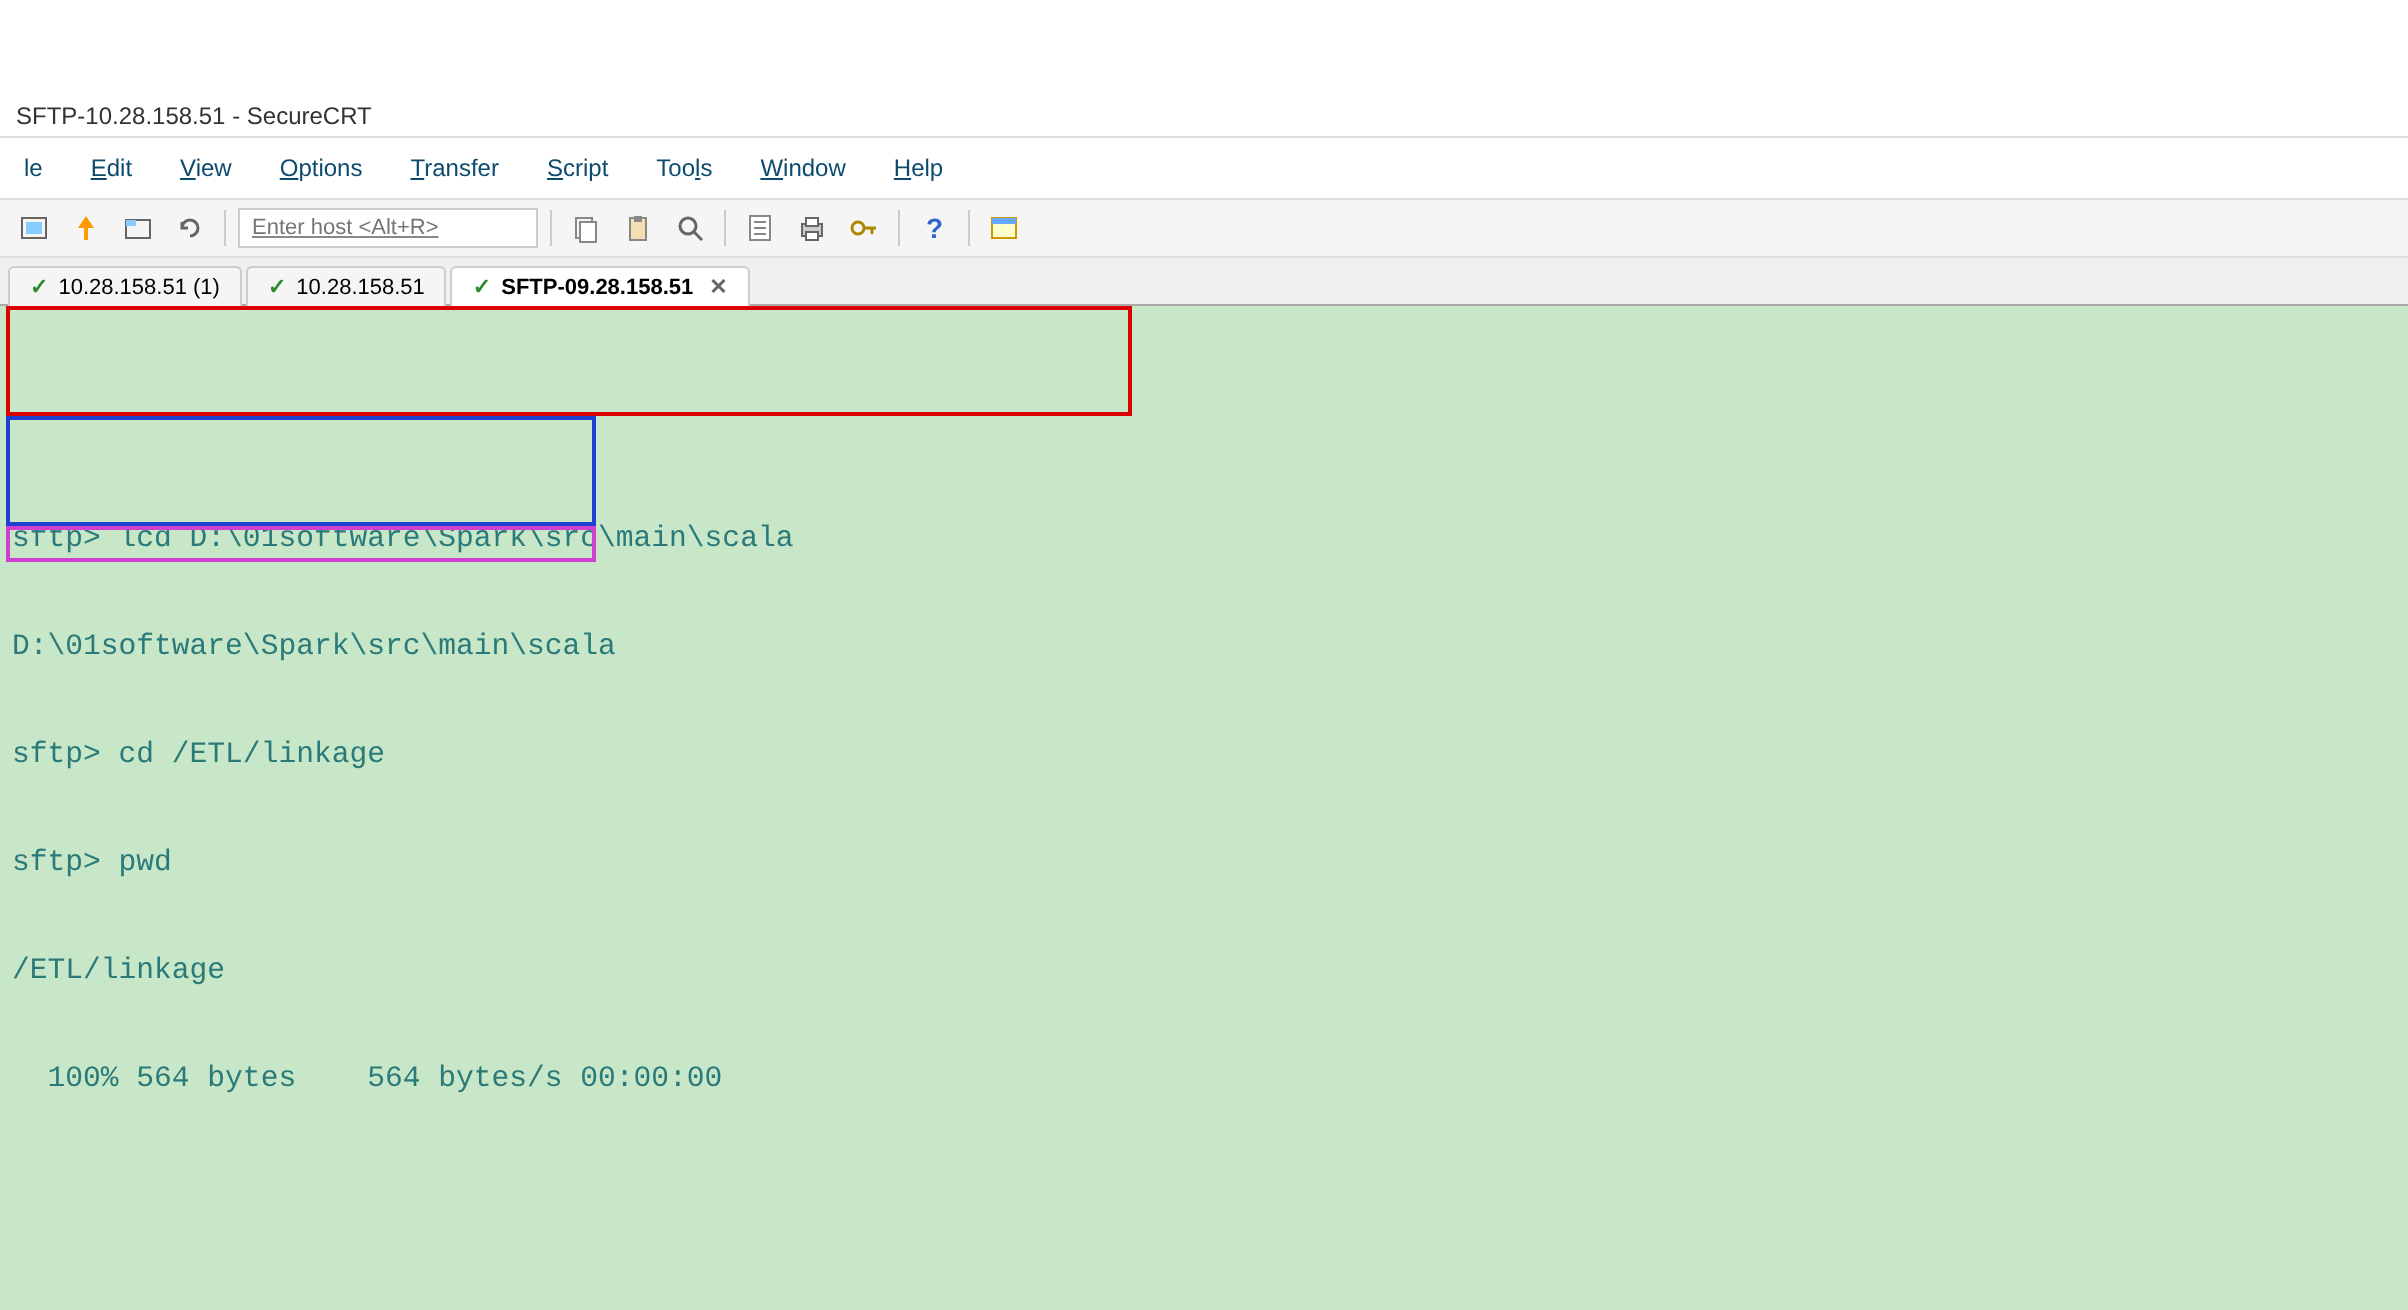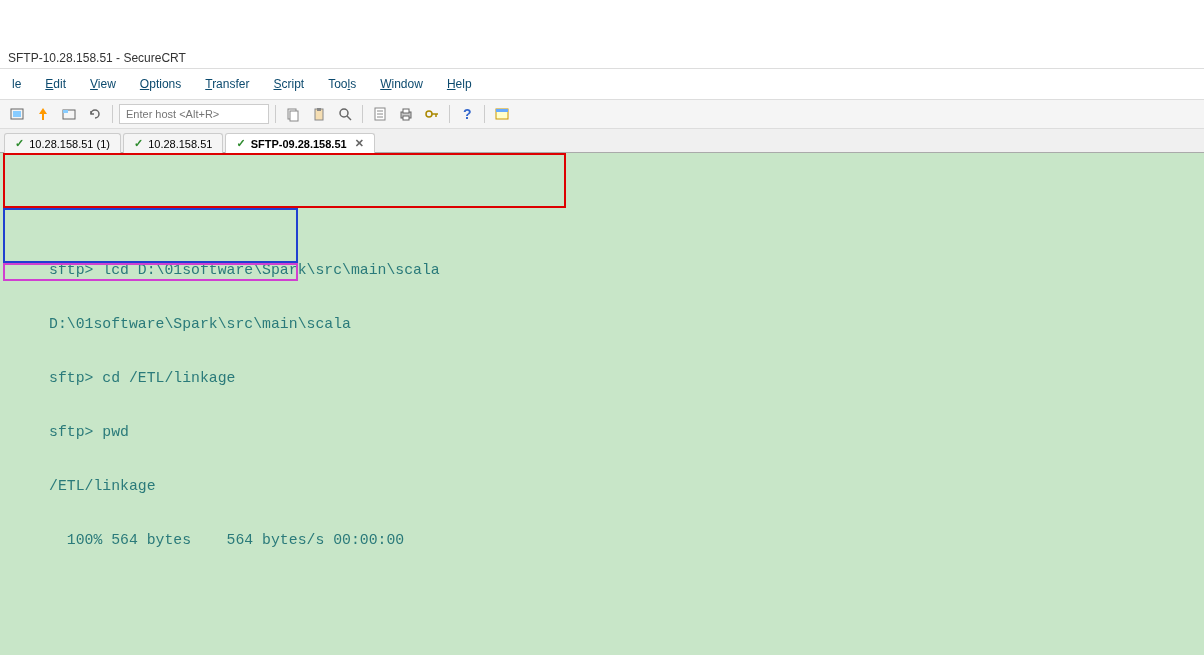--- a/index.html
+++ b/index.html
@@ -58,20 +58,21 @@
   margin: 0 2px;
 }
 .host-input {
   border: 1px solid #ccc;
   padding: 2px 6px;
   width: 150px;
   height: 20px;
   font-size: 11px;
   color: #888;
   background: #fff;
+  text-decoration: underline;
 }
 .tabbar {
   background: #f0f0f0;
   display: flex;
   align-items: flex-end;
   padding-left: 4px;
   border-bottom: 1px solid #aaa;
   height: 24px;
 }
 .tab {
@@ -112,21 +113,20 @@
   color: #2a7a7a;
   padding: 0;
   height: calc(100% - 98px);
   white-space: pre;
   position: relative;
   overflow: hidden;
 }
 .term-line {
   padding: 0 6px;
   white-space: pre;
-  margin-left: 43px;
 }
 .box-red {
   border: 2px solid #d00;
   position: absolute;
 }
 .box-blue {
   border: 2px solid #2040d0;
   position: absolute;
 }
 .box-magenta {

